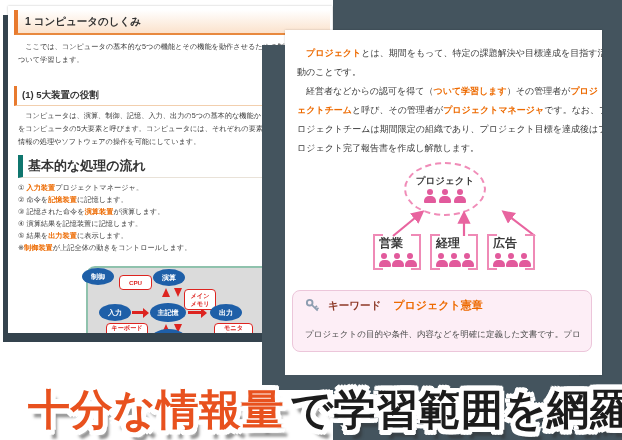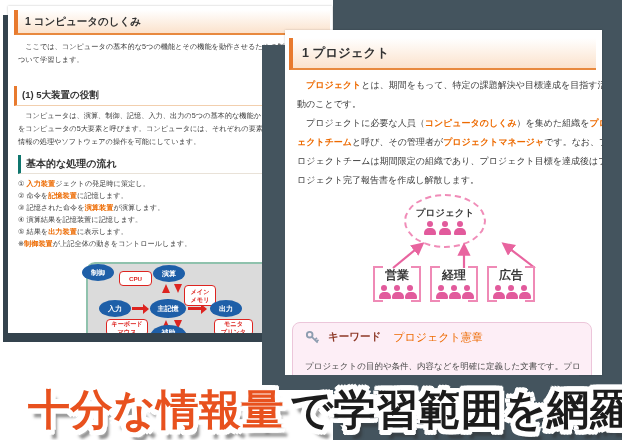--- a/index.html
+++ b/index.html
@@ -17,22 +17,22 @@
   .page-header{border-left:4px solid #e87a2e;border-bottom:2px solid #e8893e;
                background:linear-gradient(#ffffff,#fbe2cc);font-weight:bold;color:#333;}
   .lp-header{font-size:10.5px;padding:5px 6px 4px 7px;margin-right:2px;}
   .rp-header{font-size:12.5px;padding:7px 8px 6px 9px;margin:0 6px 0 4px;}
 
   
   .lp-body{font-size:7.2px;line-height:13px;white-space:nowrap;color:#3c3c3c;}
   .lp-intro{margin:5px 0 2px 4px;}
   .lp-sec-header{border-left:3px solid #e87a2e;border-bottom:1px solid #f2cfae;
                  font-weight:bold;font-size:9.5px;color:#333;padding:3px 5px;margin:20px 2px 3px 0;}
-  .lp-flow-header{border-left:3px solid #0f766e;border-bottom:1px solid #e9e2d8;
-                 font-weight:bold;font-size:10px;color:#333;padding:2px 5px;margin:7px 2px 4px 4px;}
+  .lp-flow-header{border-left:5px solid #0f766e;border-bottom:1px solid #e9e2d8;
+                 font-weight:bold;font-size:13px;color:#333;padding:2px 5px;margin:7px 2px 4px 4px;}
   .lp-steps{margin:2px 0 0 4px;font-size:7.2px;line-height:12px;white-space:nowrap;}
   .hl{color:#ed6a00;font-weight:bold;}
 
   
   .lp-diagram{position:relative;width:197px;height:97px;margin:12px 0 0 72px;padding-left:12px;}
   .dgbox{position:absolute;left:0;top:0;width:195px;height:93px;background:#dbdbdb;
          border:2px solid #8fc2ad;border-radius:9px;}
   .ell{position:absolute;background:#1e5fa8;color:#fff;border-radius:50%;
        display:flex;align-items:center;justify-content:center;text-align:center;
        font-size:7px;font-weight:bold;line-height:1.05;white-space:pre-line;z-index:2;}
@@ -67,31 +67,31 @@
   .person::after{content:"";position:absolute;bottom:0;left:0;width:12px;height:7px;
                  border-radius:5px 5px 1px 1px;background:#e25a9c;}
   .dept-row{position:absolute;left:88px;top:74px;display:flex;gap:9px;}
   .dept{position:relative;width:48px;padding:1px 4px 3px 4px;box-sizing:border-box;
         border-left:2px solid #ef8ab6;border-right:2px solid #ef8ab6;
         background:
           linear-gradient(#ef8ab6,#ef8ab6) left top/8px 2px no-repeat,
           linear-gradient(#ef8ab6,#ef8ab6) right top/8px 2px no-repeat,
           linear-gradient(#ef8ab6,#ef8ab6) left bottom/8px 2px no-repeat,
           linear-gradient(#ef8ab6,#ef8ab6) right bottom/8px 2px no-repeat;
-        text-align:center;}
+        }
   .dept-label{font-size:12px;font-weight:bold;color:#3a3a3a;line-height:16px;}
   .dept .persons{justify-content:center;margin-top:2px;}
   .team-arrows{position:absolute;left:90px;top:48px;}
 
   
   .kw-box{background:#fdeef6;border:1px solid #ecc6da;border-radius:8px;
           margin:4px 10px 0 7px;padding:7px 12px 8px 12px;}
-  .kw-title{display:flex;gap:8px;}
+  .kw-title{display:flex;align-items:center;gap:8px;}
   .kw-label{font-size:10.5px;font-weight:bold;color:#8e3a28;}
-  .kw-term{font-size:11px;font-weight:normal;color:#ed6a00;margin-left:4px;}
+  .kw-term{font-size:11px;font-weight:bold;color:#ed6a00;margin-left:4px;}
   .kw-body{font-size:8.5px;line-height:15.5px;color:#4a4a4a;margin-top:14px;white-space:nowrap;}
 
   
   .banner{position:absolute;left:28px;top:382px;z-index:5;font-weight:bold;font-size:42px;
           letter-spacing:0.5px;white-space:nowrap;
           text-shadow:
             -4px -4px 0 #fff, 4px -4px 0 #fff, -4px 4px 0 #fff, 4px 4px 0 #fff,
             -5px 0 0 #fff, 5px 0 0 #fff, 0 -5px 0 #fff, 0 5px 0 #fff,
             -3px 5px 0 #fff, 3px 5px 0 #fff, -3px -5px 0 #fff, 3px -5px 0 #fff,
             6px 9px 3px rgba(45,45,45,0.55);}
@@ -114,21 +114,21 @@
       <div><span>ついて学習します。</span></div>
     </div>
     <div class="lp-sec-header">(1) 5大装置の役割</div>
     <div class="lp-body" style="margin-left:4px;">
       <div><span>　コンピュータは、演算、制御、記憶、入力、出力の5つの基本的な機能から構成されてい</span></div>
       <div><span>をコンピュータの5大要素と呼びます。コンピュータには、それぞれの要素に対応する装置</span></div>
       <div><span>情報の処理やソフトウェアの操作を可能にしています。</span></div>
     </div>
     <div class="lp-flow-header">基本的な処理の流れ</div>
     <div class="lp-steps">
-      <div><span>① </span><span class="hl">入力装置</span><span>ジェクトの発足時に策定し。</span></div>
+      <div><span>① </span><span class="hl">入力装置</span><span>プロジェクトマネージャ。</span></div>
       <div><span>② 命令を</span><span class="hl">記憶装置</span><span>に記憶します。</span></div>
       <div><span>③ 記憶された命令を</span><span class="hl">演算装置</span><span>が演算します。</span></div>
       <div><span>④ 演算結果を記憶装置に記憶します。</span></div>
       <div><span>⑤ 結果を</span><span class="hl">出力装置</span><span>に表示します。</span></div>
       <div><span>※</span><span class="hl">制御装置</span><span>が上記全体の動きをコントロールします。</span></div>
     </div>
 
     <div class="lp-diagram">
       <div class="dgbox"></div>
       <div class="ell" style="left:-4px;top:2px;width:32px;height:17px;">制御</div>
@@ -158,27 +158,24 @@
       <div class="dev" style="left:104px;top:71px;width:67px;height:16px;">ストレージ(HDD・
 SSD)</div>
       <div class="dg-legend">
         <span class="harrow"></span>
         <span>データの流れ</span>
       </div>
     </div>
   </div>
 
   <div class="page right-page">
-    <div class="page-header rp-header">
-      <span>1 プロジェクト</span>
-    </div>
     <div class="rp-body rp-paras">
       <div><span>　</span><span class="hl">プロジェクト</span><span>とは、期間をもって、特定の課題解決や目標達成を目指す活</span></div>
       <div><span>動のことです。</span></div>
-      <div><span>　プロジェクトに必要な人員（</span><span class="hl">コンピュータのしくみ</span><span>）を集めた組織を</span><span class="hl">プロジ</span></div>
+      <div><span>　経営者などからの認可を得て（</span><span class="hl">ついて学習します</span><span>）その管理者が</span><span class="hl">プロジ</span></div>
       <div><span class="hl">ェクトチーム</span><span>と呼び、その管理者が</span><span class="hl">プロジェクトマネージャ</span><span>です。なお、プ</span></div>
       <div><span>ロジェクトチームは期間限定の組織であり、プロジェクト目標を達成後はプ</span></div>
       <div><span>ロジェクト完了報告書を作成し解散します。</span></div>
     </div>
 
     <div class="rp-diagram">
       <div class="proj-ellipse">
         <div class="proj-label">プロジェクト</div>
         <div class="persons">
           <span class="person"></span>

